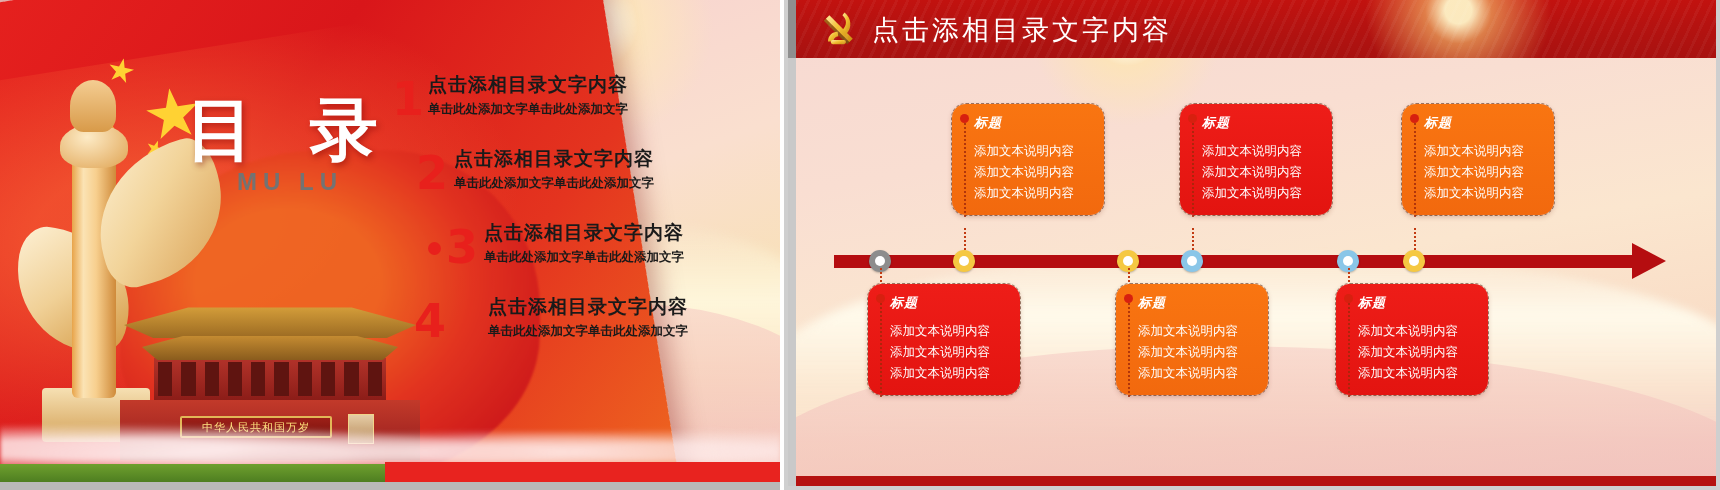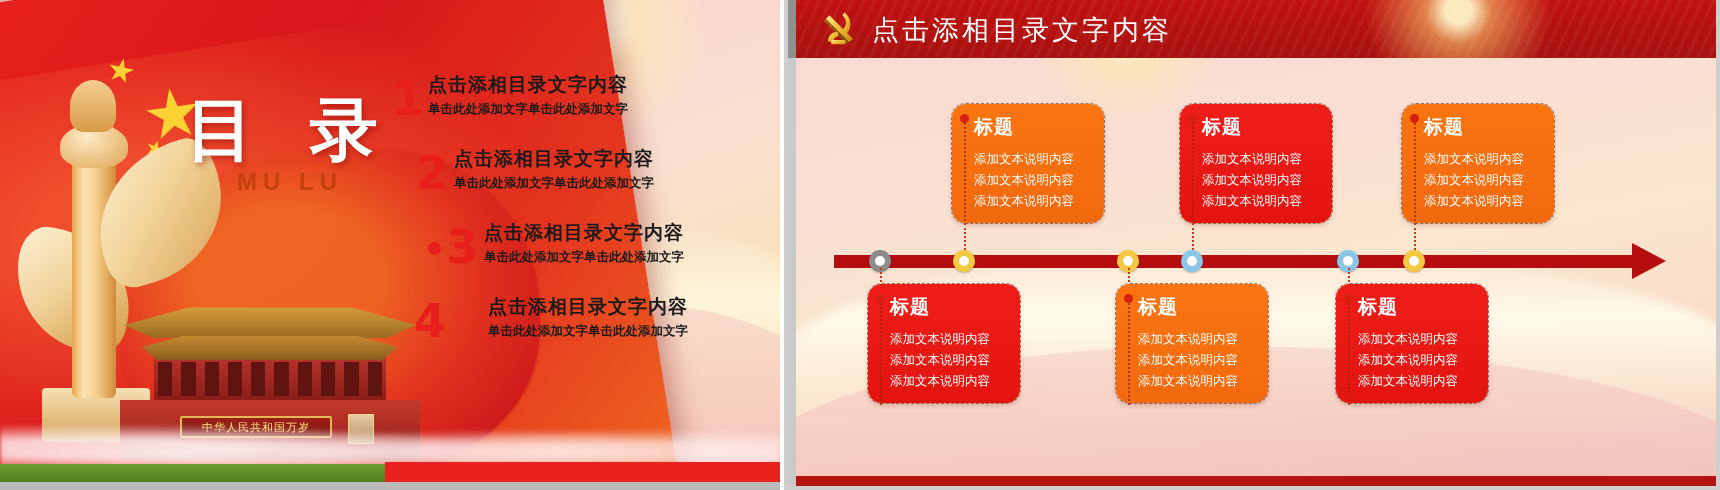--- a/index.html
+++ b/index.html
@@ -158,21 +158,21 @@
   }
 
   
   .mulu { position:absolute; left:170px; top:96px; width:240px; text-align:center; }
   .mulu .cn {
     font-size:68px; font-weight:bold; color:#ffffff; letter-spacing:16px;
     line-height:1; text-shadow:2px 3px 6px rgba(120,0,0,.45);
     font-family:"DejaVu Sans", sans-serif;
   }
   .mulu .en {
-    font-size:24px; font-weight:bold; color:#c2410c; letter-spacing:6px;
+    font-size:24px; font-weight:bold; color:#737373; letter-spacing:6px;
     margin-top:4px; font-family:"Liberation Sans", sans-serif;
   }
 
   
   .toc { position:absolute; left:392px; top:72px; width:380px; }
   .toc-row { position:relative; height:74px; }
   .toc-num {
     position:absolute; font-size:46px; font-weight:bold; color:#e8201c;
     line-height:46px; top:4px; font-family:"DejaVu Sans", sans-serif;
   }
@@ -261,22 +261,22 @@
 
   
   .card {
     position:absolute; width:152px; border-radius:14px; padding:10px 10px 12px 22px;
     outline:1px dashed rgba(80,30,10,.55); outline-offset:0;
     box-shadow:0 2px 5px rgba(120,40,20,.25);
   }
   .card.orange { background:linear-gradient(180deg,#f97511 0%, #f2690e 100%); }
   .card.red    { background:linear-gradient(180deg,#ee1d18 0%, #e31410 100%); }
   .card-title {
-    font-size:19px; font-weight:bold; color:#ffffff; letter-spacing:1px;
-    margin-bottom:8px; font-family:"DejaVu Sans", sans-serif;
+    font-size:13px; font-weight:bold; color:#ffffff; letter-spacing:1px;
+    margin-bottom:8px; font-family:"DejaVu Sans", sans-serif;font-style:italic;
   }
   .card-line {
     font-size:12.5px; color:#ffffff; line-height:21px; white-space:nowrap;
     font-family:"DejaVu Sans", sans-serif;
   }
   .card .inner-dash {
     position:absolute; left:12px; top:14px; bottom:-2px; border-left:2px dotted rgba(160,40,10,.8);
   }
   .card .inner-dot {
     position:absolute; left:8px; top:10px; width:9px; height:9px; border-radius:50%;

